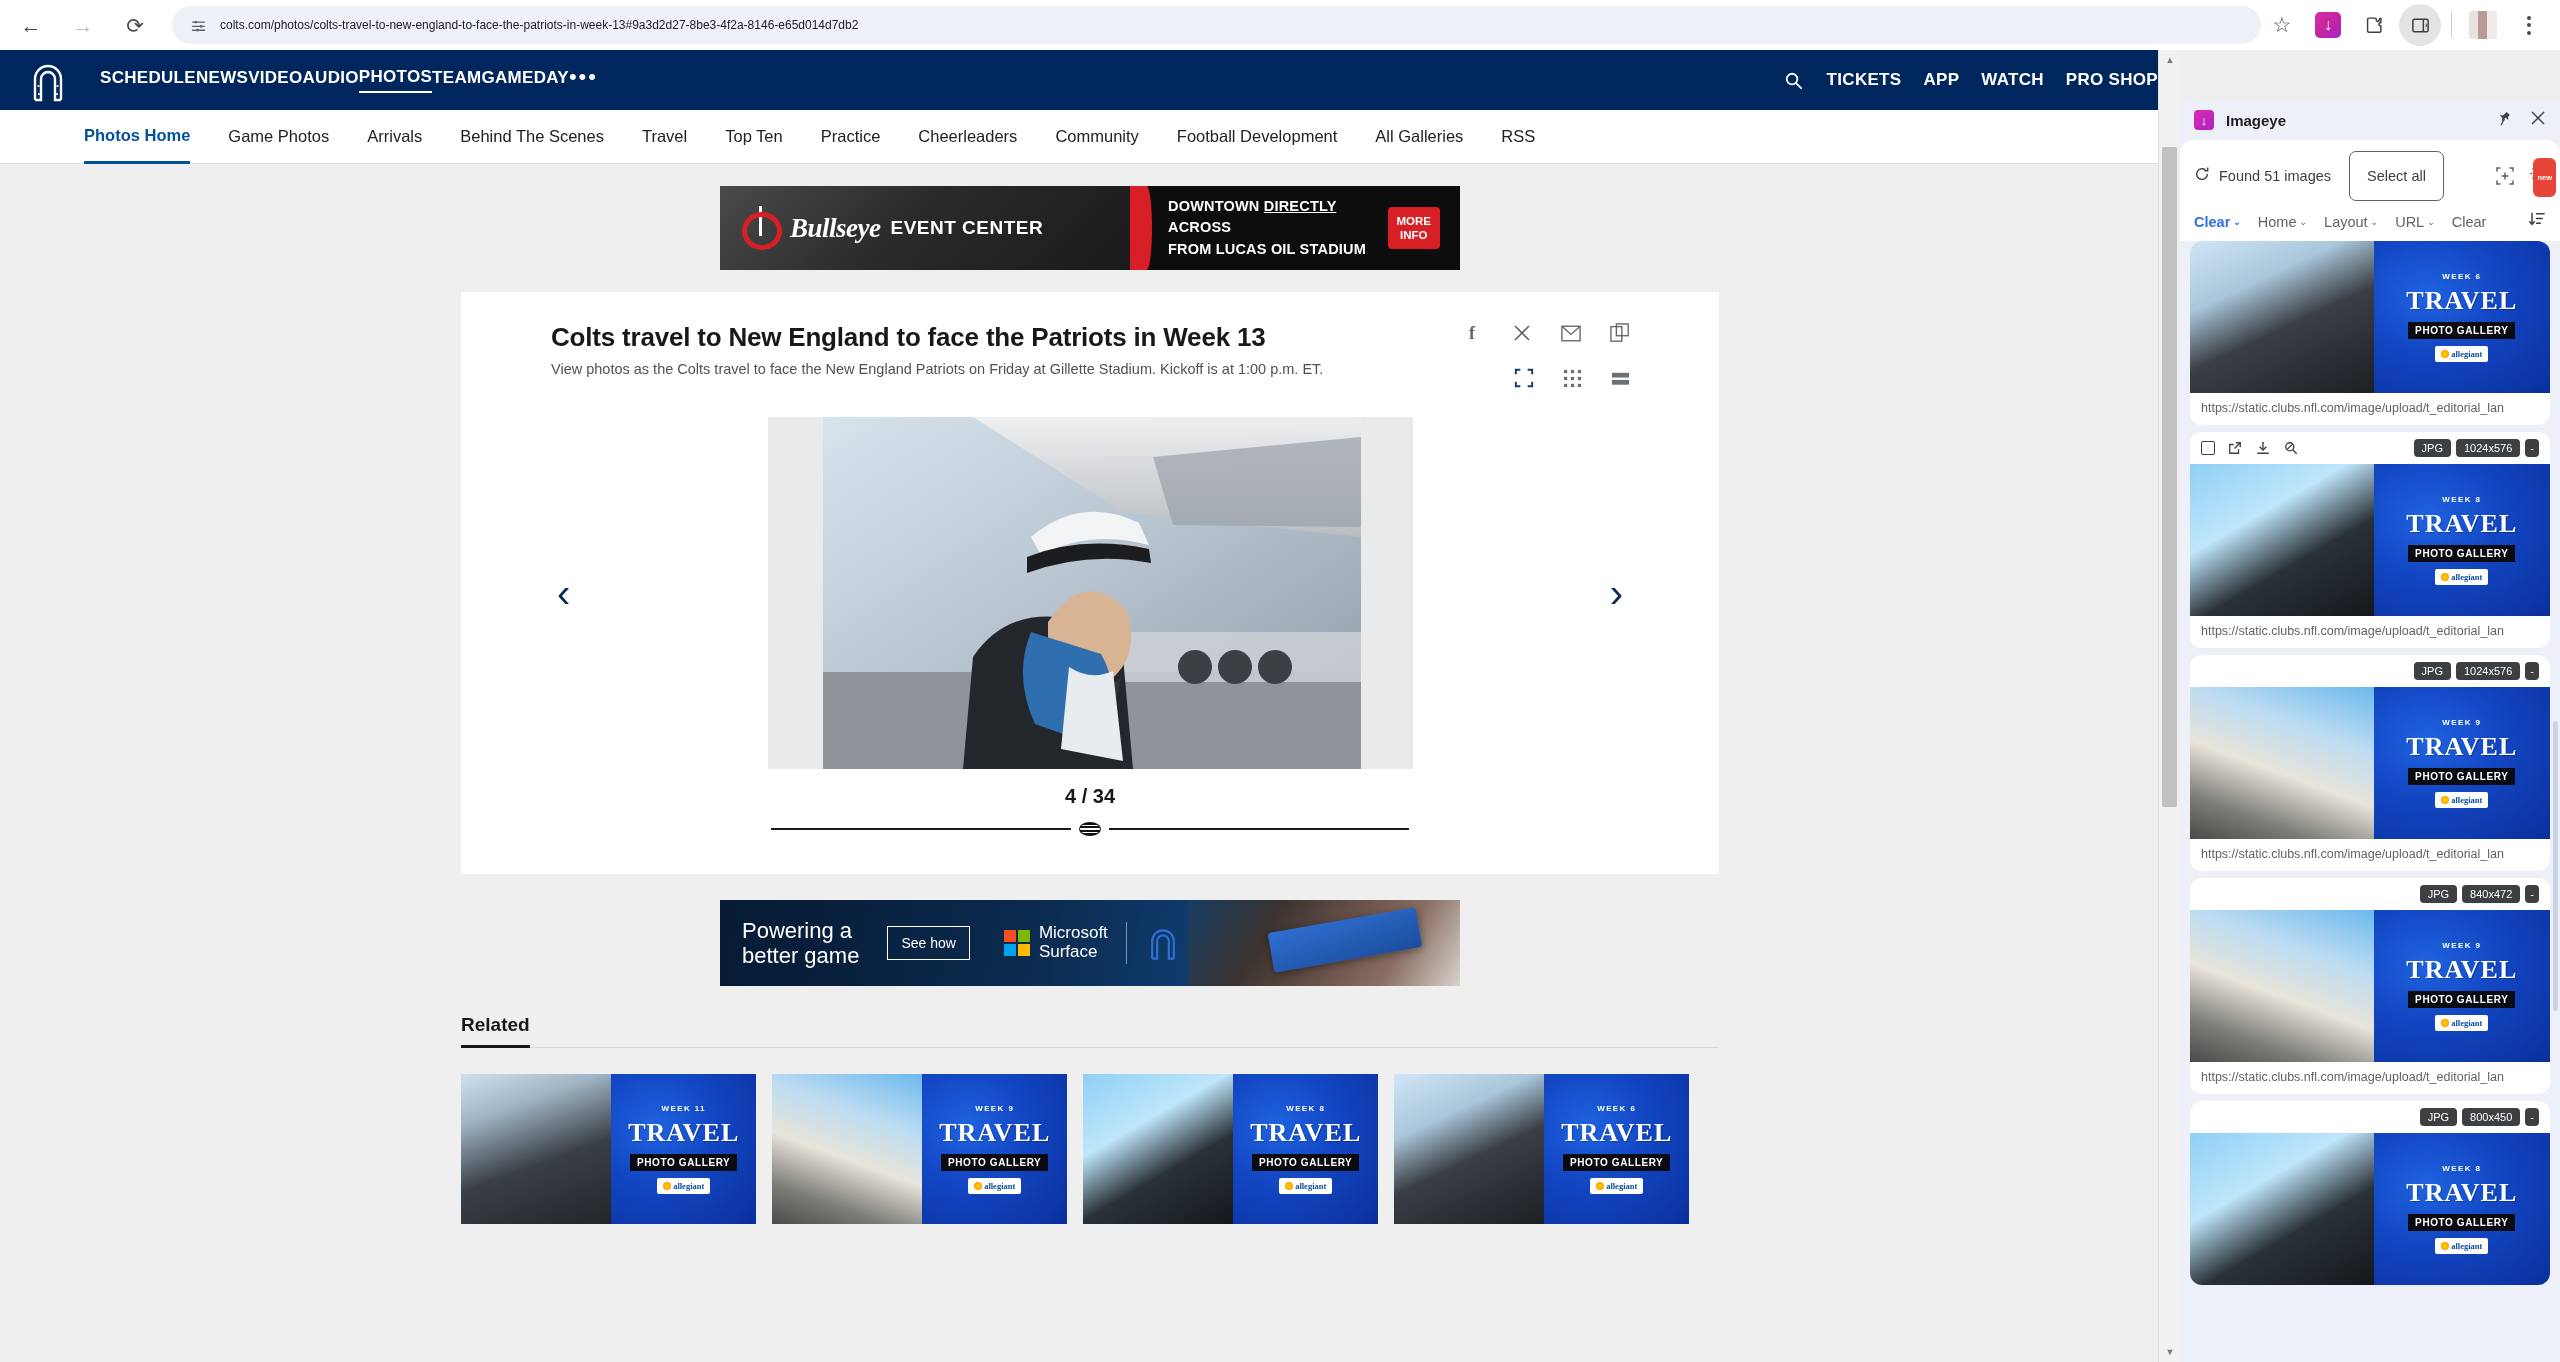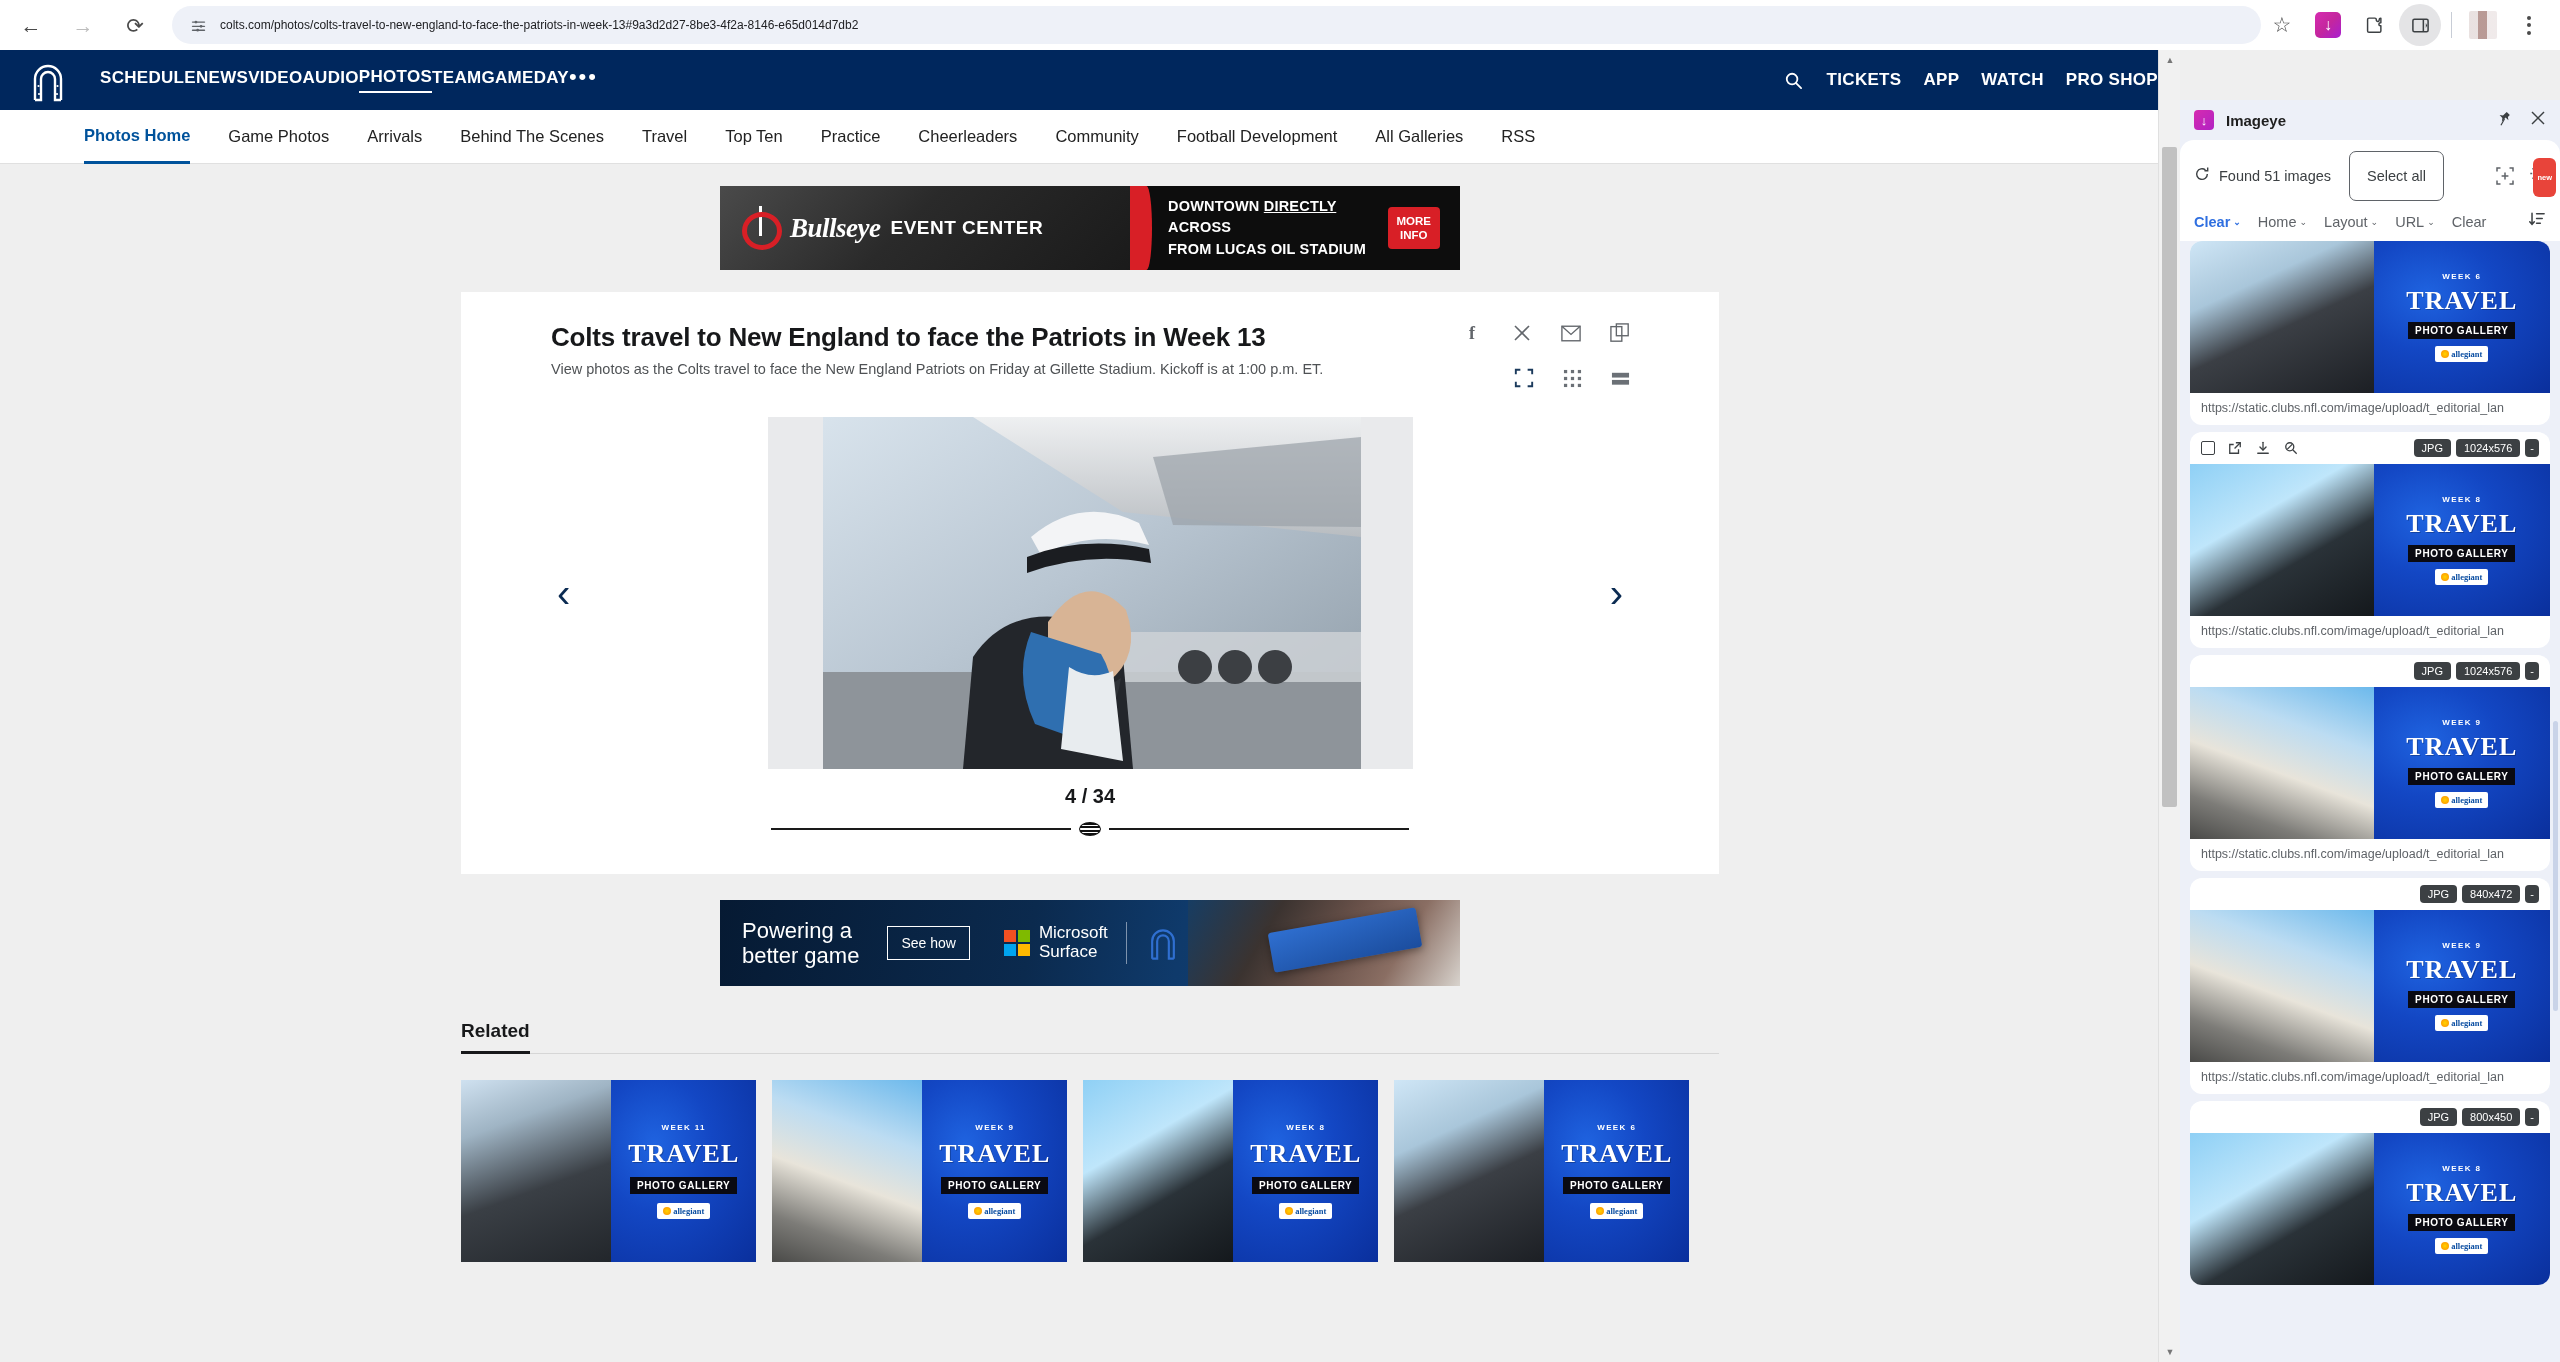--- a/index.html
+++ b/index.html
@@ -190,25 +190,25 @@
     border-radius:3px; box-shadow:0 2px 8px rgba(0,0,0,.4);
   }
 
   
   .related {
     width:1258px; margin:28px auto 0;
   }
   .rel-head { padding-left:0; }
   .rel-title {
     font-size:19px; font-weight:bold; color:#17181a; display:inline-block;
-    padding-bottom:9px; border-bottom:3px solid #17181a;margin-top:6px;
+    padding-bottom:9px; border-bottom:3px solid #17181a;
   }
   .rel-rule { height:1px; background:#d6d6d6; margin-top:-1px; }
   .rel-grid { display:flex; gap:16px; margin-top:26px; }
-  .rel-item { width:295px; height:182px; position:relative; overflow:hidden; background:#a16207; }
+  .rel-item { width:295px; height:150px; position:relative; overflow:hidden; background:#a16207; }
 
   
   .tv-photo { position:absolute; left:0; top:0; width:51%; height:100%; overflow:hidden; }
   .tv-blue {
     position:absolute; right:0; top:0; width:49%; height:100%;
     background: radial-gradient(ellipse at 30% 35%, #1f63e0 0%, #1347c4 40%, #0a2f9c 100%);
     display:flex; flex-direction:column; align-items:center; justify-content:center; gap:5%;
   }
   .tv-week { color:#fff; font-size:8px; font-weight:bold; letter-spacing:1.4px; font-family:"Liberation Sans",sans-serif;}
   .tv-travel {

